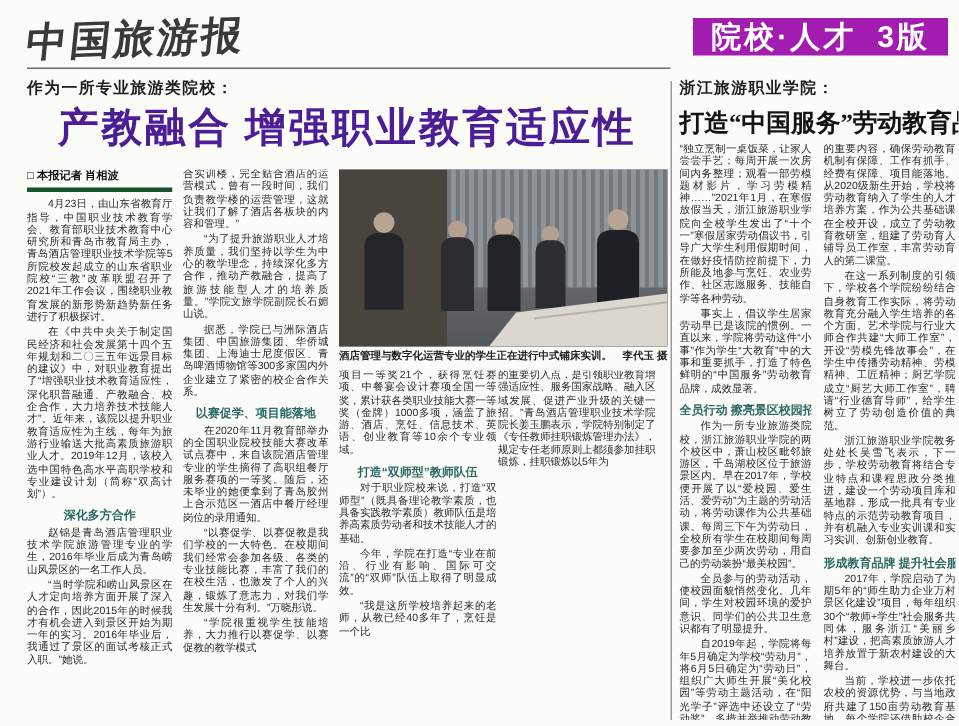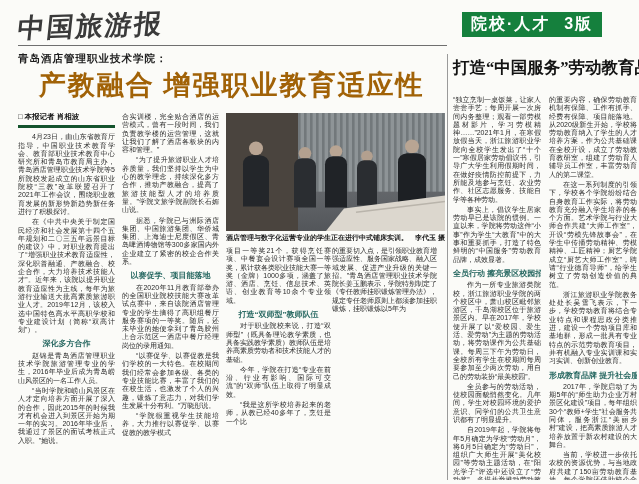--- a/index.html
+++ b/index.html
@@ -7,29 +7,29 @@
   .page{position:relative;width:639px;height:484px;}
 
   
   .masthead-logo{position:absolute;left:18px;top:8px;font-family:"DejaVu Serif",serif;
     font-weight:bold;font-size:27px;color:#3a3a3a;transform:skewX(-8deg) rotate(-2deg);
     letter-spacing:2px;white-space:nowrap;}
   .dateblock{position:absolute;left:152px;top:17px;line-height:10px;white-space:nowrap;}
   .date-cn{font-size:7.5px;color:#555;letter-spacing:.5px;font-weight:bold;}
   .date-en{font-size:6.5px;color:#777;letter-spacing:2.4px;}
   .header-rule{position:absolute;left:18px;top:45px;width:429px;border-top:1px solid #6f6f6f;}
-  .badge{position:absolute;left:462px;top:12px;width:140px;height:25px;background:#15803d;
+  .badge{position:absolute;left:462px;top:12px;width:170px;height:25px;background:#a21caf;
     color:#fff;display:flex;align-items:center;justify-content:center;gap:14px;
-    font-weight:bold;font-size:16px;letter-spacing:2px;white-space:nowrap;}
+    font-weight:bold;font-size:20px;letter-spacing:2px;white-space:nowrap;}
   .v-divider{position:absolute;left:447px;top:54px;height:426px;border-left:1px solid #9a9a9a;}
 
   
   .kicker{font-size:10.5px;font-weight:bold;color:#1d1d1d;letter-spacing:1px;white-space:nowrap;}
   .headline-left{font-family:"Liberation Serif",serif;font-weight:900;font-size:27px;
-    color:#a16207;text-align:center;letter-spacing:2px;margin-top:1px;white-space:nowrap;}
+    color:#4c1d95;text-align:center;letter-spacing:2px;margin-top:1px;white-space:nowrap;}
   .headline-right{font-family:"Liberation Serif",serif;font-weight:900;font-size:16.5px;
     color:#131313;letter-spacing:0px;margin-top:5px;white-space:nowrap;}
 
   .article-left{position:absolute;left:18px;top:52px;width:427px;height:428px;}
   .la-body{position:absolute;left:0;top:61px;width:427px;height:367px;display:flex;gap:7px;}
   .article-right{position:absolute;left:453px;top:52px;width:184px;height:428px;}
   .ra-body{position:absolute;left:0;top:44px;width:184px;height:384px;display:flex;gap:8px;}
 
   .col{font-size:7px;line-height:8.3px;text-align:justify;overflow:hidden;
     display:flex;flex-direction:column;}
@@ -60,21 +60,21 @@
 
   <div class="masthead-logo">中国旅游报</div>
   <div class="header-rule"></div>
   <div class="badge">
     <span>院校·人才</span>
     <span>3版</span>
   </div>
   <div class="v-divider"></div>
 
   <div class="article-left">
-    <div class="kicker">青岛酒店管理职业技术学院：</div>
+    <div class="kicker">作为一所专业旅游类院校：</div>
     <div class="headline-left">产教融合 增强职业教育适应性</div>
     <div class="la-body">
       <div class="col col-1">
           <div class="byline">□ 本报记者 肖相波</div>
           <div class="para">4月23日，由山东省教育厅指导，中国职业技术教育学会、教育部职业技术教育中心研究所和青岛市教育局主办，青岛酒店管理职业技术学院等5所院校发起成立的山东省职业院校“三教”改革联盟召开了2021年工作会议，围绕职业教育发展的新形势新趋势新任务进行了积极探讨。</div>
           <div class="para">在《中共中央关于制定国民经济和社会发展第十四个五年规划和二〇三五年远景目标的建议》中，对职业教育提出了“增强职业技术教育适应性，深化职普融通、产教融合、校企合作，大力培养技术技能人才”。近年来，该院以提升职业教育适应性为主线，每年为旅游行业输送大批高素质旅游职业人才。2019年12月，该校入选中国特色高水平高职学校和专业建设计划（简称“双高计划”）。</div>
           <div class="subhead">深化多方合作</div>
           <div class="para">赵锦是青岛酒店管理职业技术学院旅游管理专业的学生，2016年毕业后成为青岛崂山风景区的一名工作人员。</div>
           <div class="para">“当时学院和崂山风景区在人才定向培养方面开展了深入的合作，因此2015年的时候我才有机会进入到景区开始为期一年的实习。2016年毕业后，我通过了景区的面试考核正式入职。”她说。</div>
           <div class="fill"></div>
@@ -133,20 +133,21 @@
           <div class="col col-4">
               <div class="para cont">的重要切入点，是引领职业教育增强适应性、服务国家战略、融入区域发展、促进产业升级的关键一招。”青岛酒店管理职业技术学院院长姜玉鹏表示，学院特别制定了《专任教师挂职锻炼管理办法》，规定专任老师原则上都须参加挂职锻炼，挂职锻炼以5年为</div>
               <div class="fill"></div>
             </div>
         </div>
       </div>
     </div>
   </div>
 
   <div class="article-right">
+    <div class="kicker">浙江旅游职业学院：</div>
     <div class="headline-right">打造“中国服务”劳动教育品牌</div>
     <div class="ra-body">
       <div class="col col-a">
           <div class="para cont">“独立烹制一桌饭菜，让家人尝尝手艺；每周开展一次房间内务整理；观看一部劳模题材影片，学习劳模精神……”2021年1月，在寒假放假当天，浙江旅游职业学院向全校学生发出了“十个一”寒假居家劳动倡议书，引导广大学生利用假期时间，在做好疫情防控前提下，力所能及地参与烹饪、农业劳作、社区志愿服务、技能自学等各种劳动。</div>
           <div class="para">事实上，倡议学生居家劳动早已是该院的惯例。一直以来，学院将劳动这件“小事”作为学生“大教育”中的大事和重要抓手，打造了特色鲜明的“中国服务”劳动教育品牌，成效显著。</div>
           <div class="subhead">全员行动 擦亮景区校园招牌</div>
           <div class="para">作为一所专业旅游类院校，浙江旅游职业学院的两个校区中，萧山校区毗邻旅游区，千岛湖校区位于旅游景区内。早在2017年，学校便开展了以“爱校园、爱生活、爱劳动”为主题的劳动活动，将劳动课作为公共基础课。每周三下午为劳动日，全校所有学生在校期间每周要参加至少两次劳动，用自己的劳动装扮“最美校园”。</div>
           <div class="para">全员参与的劳动活动，使校园面貌悄然变化。几年间，学生对校园环境的爱护意识、同学们的公共卫生意识都有了明显提升。</div>
           <div class="para">自2019年起，学院将每年5月确定为学校“劳动月”，将6月5日确定为“劳动日”，组织广大师生开展“美化校园”等劳动主题活动，在“阳光学子”评选中还设立了“劳动奖”，多措并举推动劳动教育宣传。</div>
           <div class="fill"></div>

